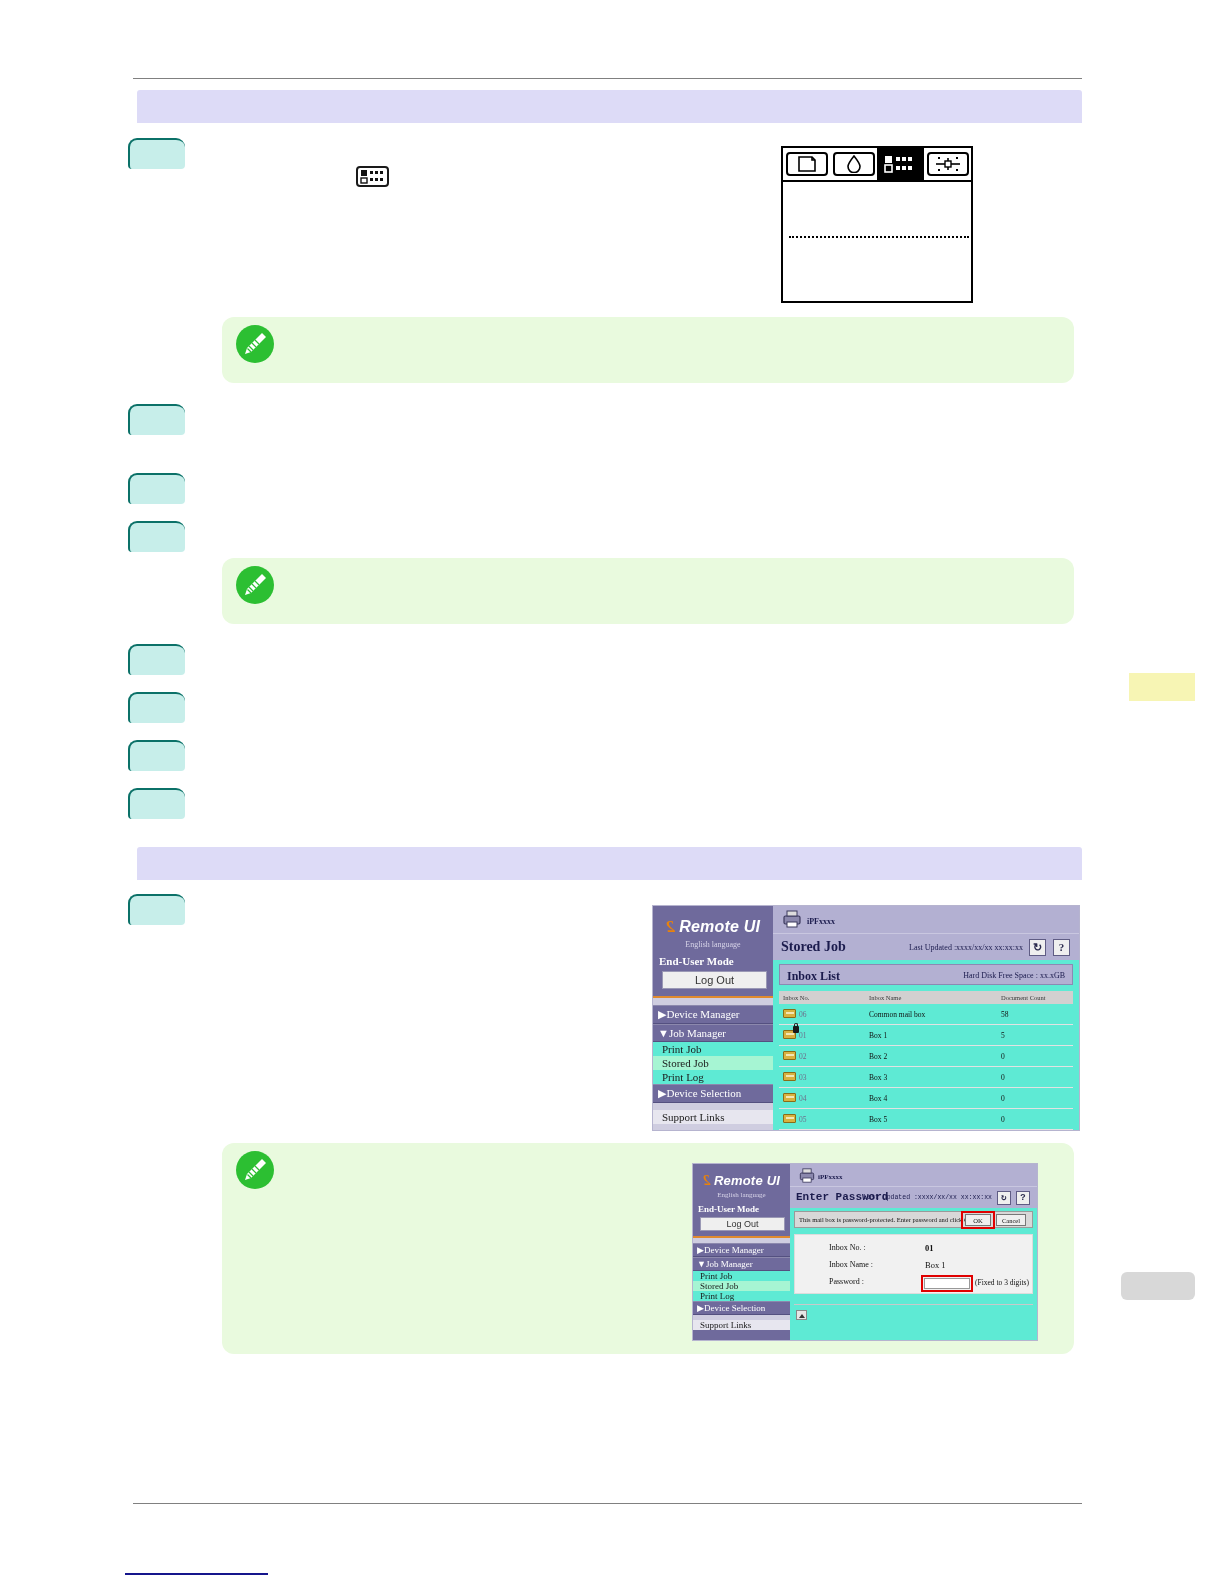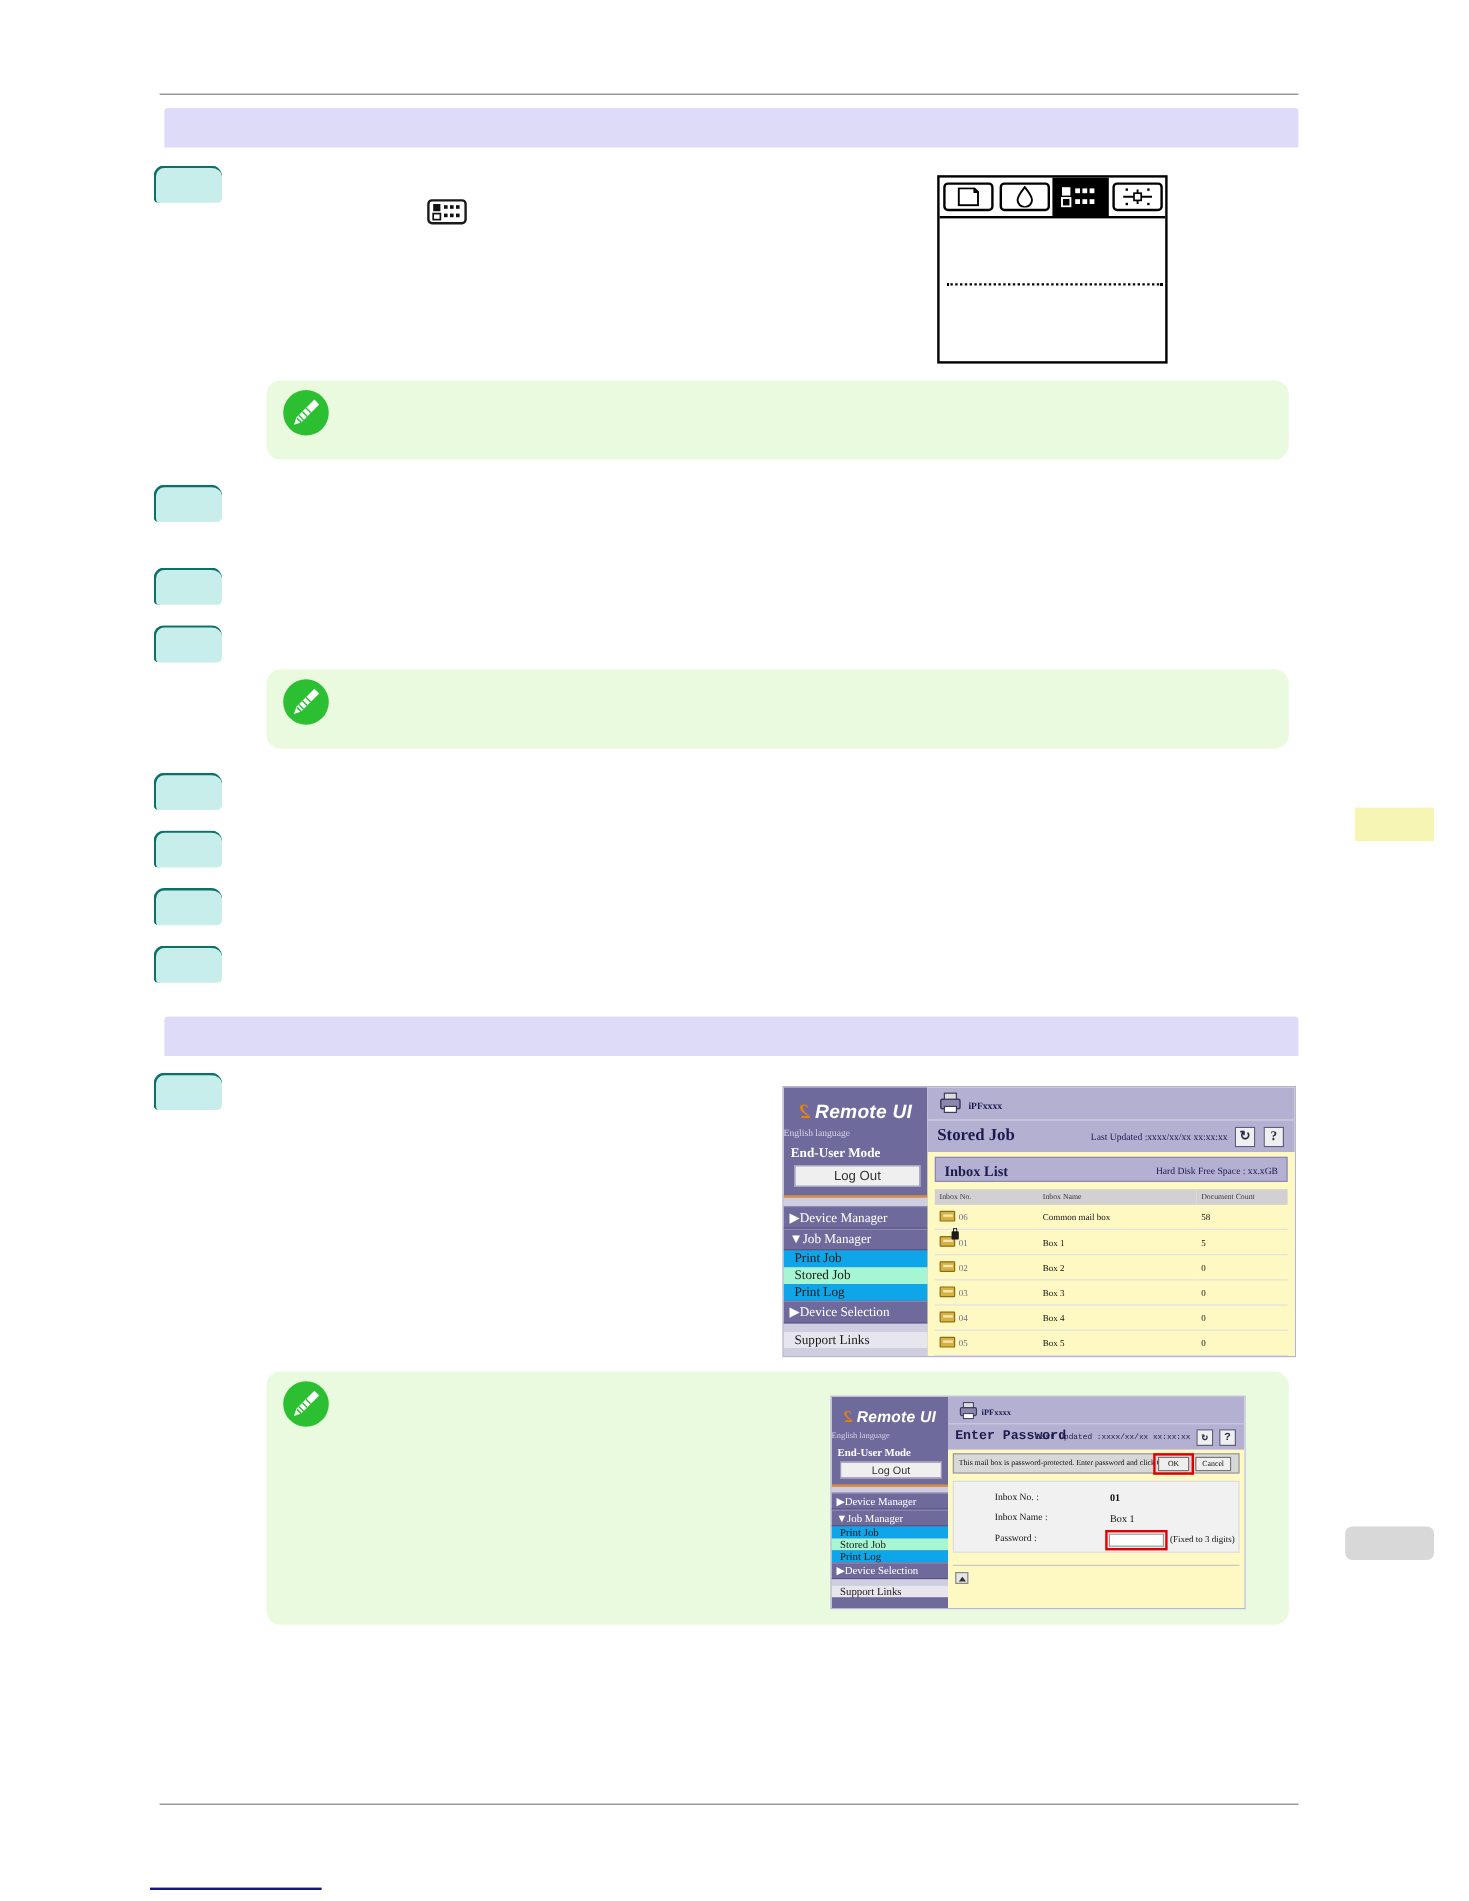--- a/index.html
+++ b/index.html
@@ -117,21 +117,21 @@
   }
   .rui.shot1 .brand{font-size:16px;padding-top:11px;}
   .rui.shot2 .brand{font-size:13px;padding-top:9px;}
   .rui .brand-mark{
     display:inline-block;color:#e8820c;font-weight:bold;transform:scaleX(-1);
     font-family:"Liberation Serif", serif;
   }
   .rui.shot1 .brand-mark{font-size:17px;}
   .rui.shot2 .brand-mark{font-size:14px;}
 
-  .rui .lang{color:#d7d4e8;}
+  .rui .lang{color:#d7d4e8;text-align:center;}
   .rui.shot1 .lang{font-size:8px;margin-top:3px;}
   .rui.shot2 .lang{font-size:7px;margin-top:2px;}
 
   .rui .usermode{color:#ffffff;font-weight:bold;}
   .rui.shot1 .usermode{font-size:11px;margin:6px 0 0 6px;}
   .rui.shot2 .usermode{font-size:9px;margin:5px 0 0 5px;}
 
   .rui .logout{
     background:#efefef;border:1px solid #9a98b5;color:#333;text-align:center;
     font-family:"Liberation Sans", sans-serif;
@@ -140,30 +140,30 @@
   .rui.shot2 .logout{margin:3px 5px 0 7px;font-size:9px;padding:1px 0;}
 
   .rui .orange-rule{height:2px;background:#e08a2e;margin-top:7px;}
   .rui.shot2 .orange-rule{margin-top:5px;}
   .rui .nav-head{
     background:#6f6a9c;border-top:1px solid #8c88ad;border-bottom:1px solid #545080;
     color:#fff;
   }
   .rui.shot1 .nav-head{font-size:11px;padding:2px 0 2px 5px;}
   .rui.shot2 .nav-head{font-size:9px;padding:1px 0 1px 4px;}
-  .rui .nav-sub{background:#0ea5e9;color:#1b1b1b;}
+  .rui .nav-sub{background:#5eead4;color:#1b1b1b;}
   .rui.shot1 .nav-sub{font-size:11px;padding:1px 0 1px 9px;}
   .rui.shot2 .nav-sub{font-size:9px;padding:0 0 0 7px;}
   .rui .nav-sub.sel{background:#a6f5d3;}
   .rui .nav-gap{background:#cfcde0;}
   .rui.shot1 .nav-gap{height:7px;}
   .rui.shot2 .nav-gap{height:5px;}
   .rui .nav-sub.plain{background:#e7e6ef;}
 
-  .rui .main{position:absolute;top:0;right:0;bottom:0;background:#fef9c3;}
+  .rui .main{position:absolute;top:0;right:0;bottom:0;background:#5eead4;}
   .rui.shot1 .main{left:120px;}
   .rui.shot2 .main{left:97px;}
 
   .rui .titlebar{background:#b3b0d2;position:relative;}
   .rui.shot1 .titlebar{height:27px;}
   .rui.shot2 .titlebar{height:22px;}
   .rui .modelname{
     position:absolute;color:#1b1b4d;font-weight:bold;
   }
   .rui.shot1 .modelname{left:34px;top:11px;font-size:8px;}

